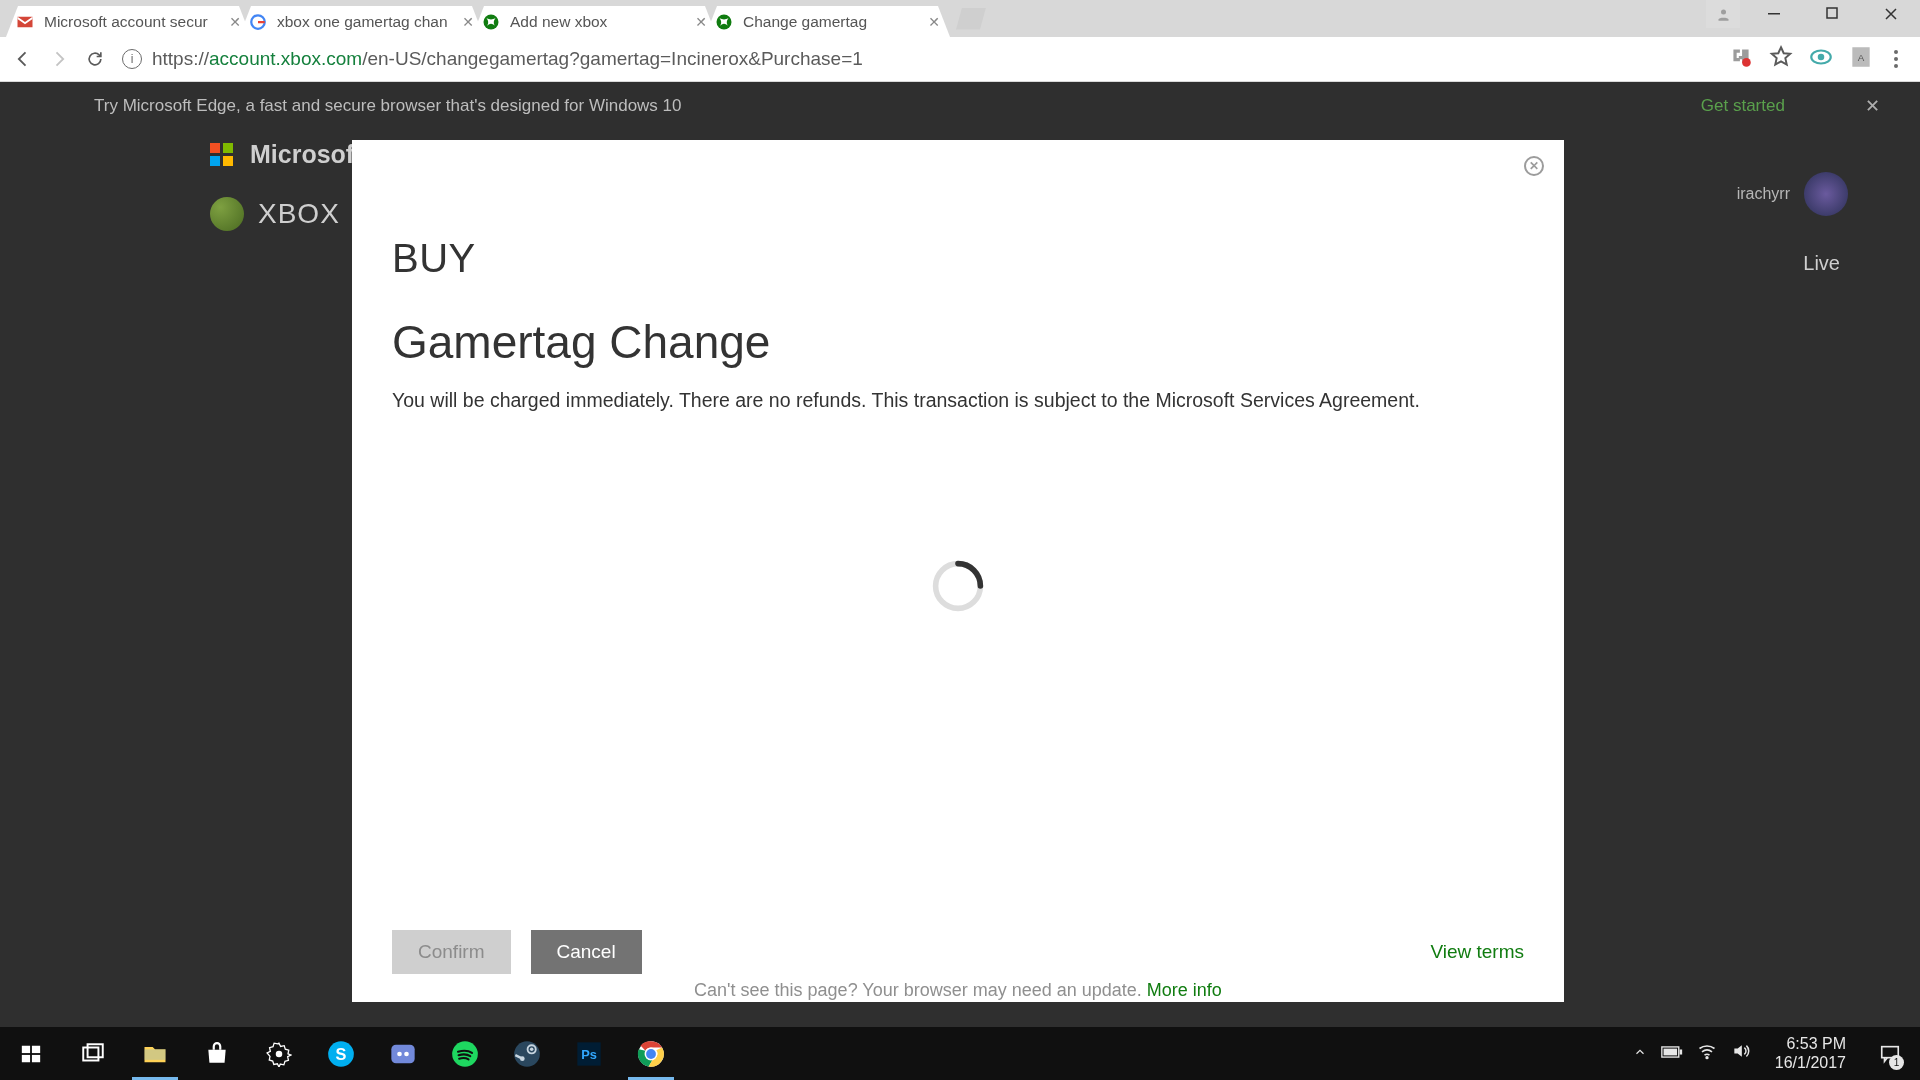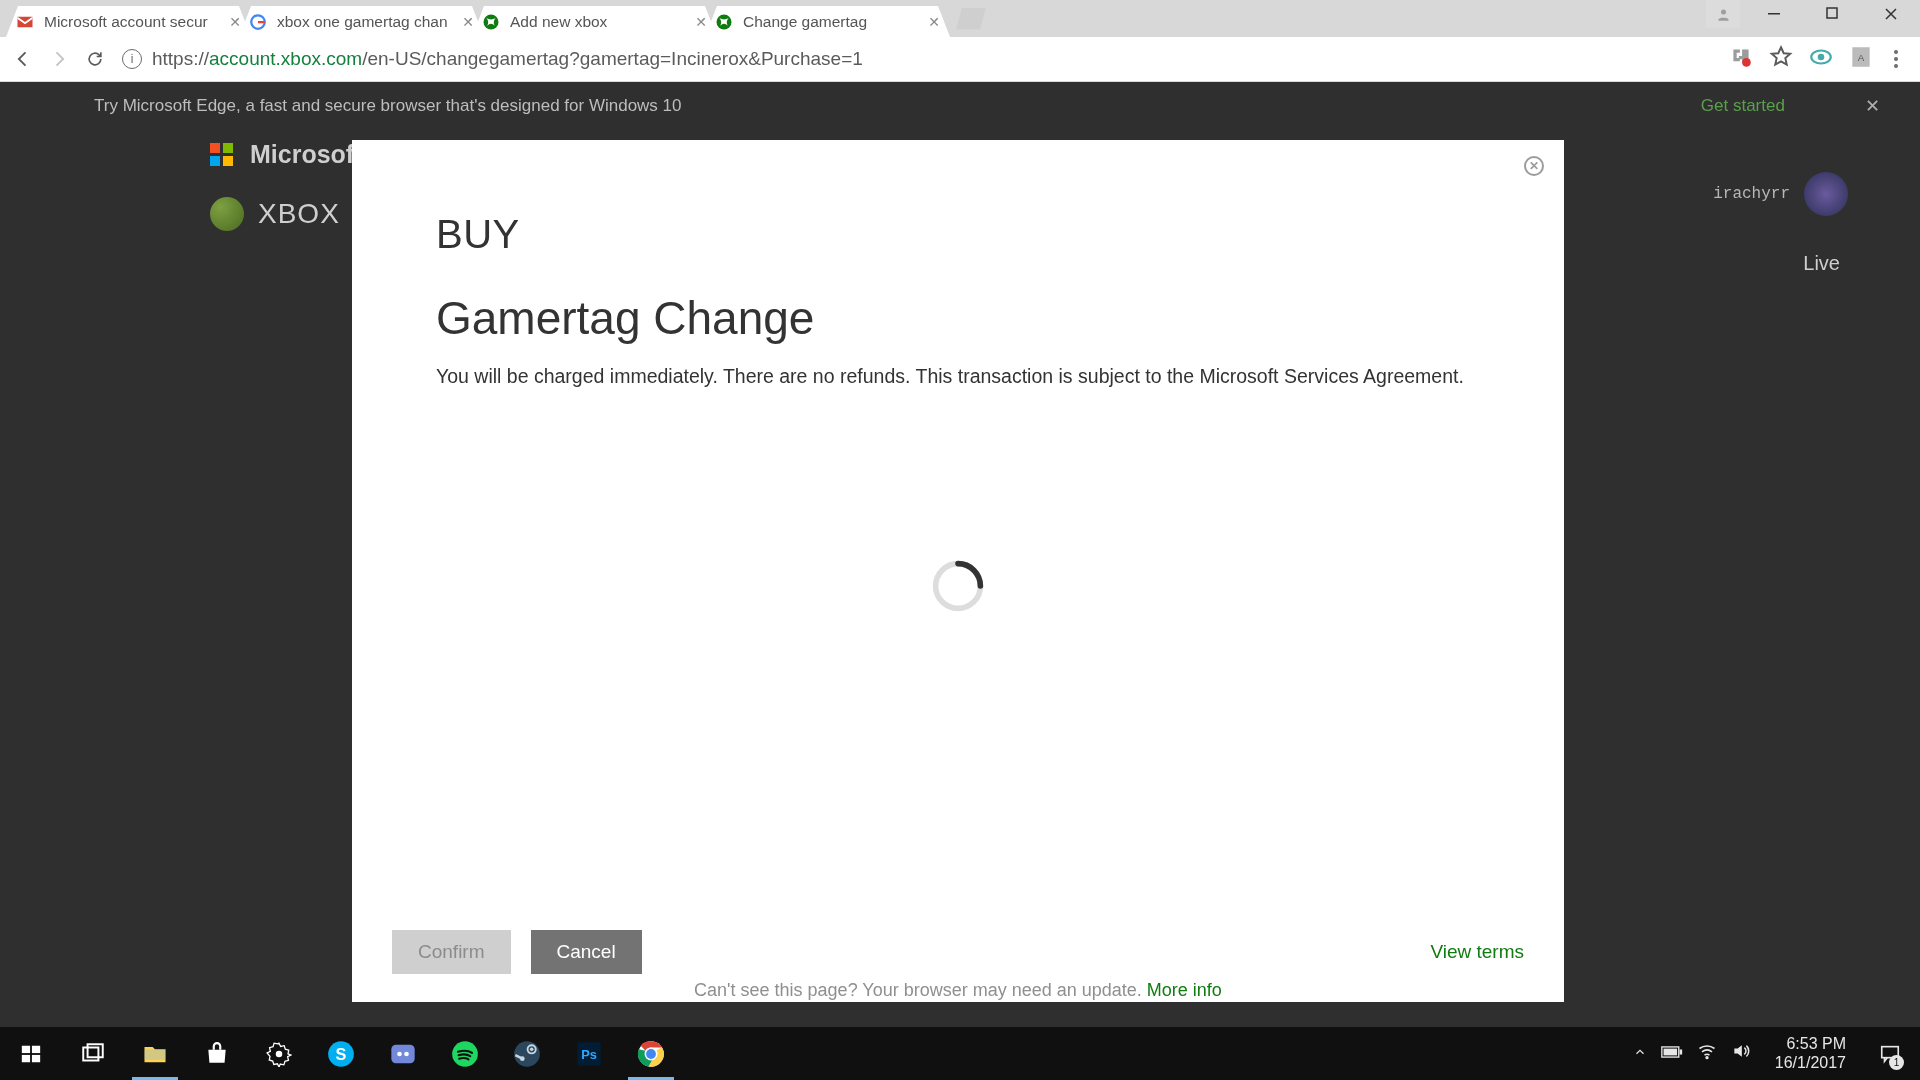--- a/index.html
+++ b/index.html
@@ -81,39 +81,39 @@
     padding: 10px 0 0 210px;
     display:flex; align-items:center; gap:16px;
   }
   .ms-logo { display:flex; gap:3px; flex-wrap:wrap; width:24px; height:24px;}
   .ms-logo span{width:10px;height:10px;}
   .ms1{background:#f25022}.ms2{background:#7fba00}.ms3{background:#00a4ef}.ms4{background:#ffb900}
   .ms-word { font-size:25px; color:#cfcfcf; font-weight:600;}
   .xbox-row { padding: 28px 0 0 210px; display:flex; align-items:center; gap:14px;}
   .xbox-logo { width:34px;height:34px;border-radius:50%;background:radial-gradient(circle at 30% 30%, #7ea041, #4a6a21);}
   .xbox-word { font-size:28px; letter-spacing:1px; color:#cfcfcf; font-weight:300;}
-  .top-user { position:absolute; top:90px; right:72px; display:flex; align-items:center; gap:14px; color:#b7b7b7; font-size:16px;font-family:Liberation Mono, monospace;}
+  .top-user { position:absolute; top:90px; right:72px; display:flex; align-items:center; gap:14px; color:#b7b7b7; font-size:16px;}
   .avatar { width:44px;height:44px;border-radius:50%; background: radial-gradient(circle, #6a5a9e, #2a2f55);}
   .livetxt { position:absolute; top:170px; right:80px; color:#cfcfcf; font-size:20px;}
 
   
   .modal {
     position:absolute;
     left: 352px;
     top: 58px;
     width: 1212px;
     height: 862px;
     background:#fff;
   }
   .modal .closebtn {
     position:absolute; top:16px; right:20px;
     width:20px;height:20px;border:2px solid #9c9c9c;border-radius:50%;
     display:flex;align-items:center;justify-content:center;color:#9c9c9c;font-size:12px;font-weight:bold;
   }
-  .modal-inner { padding: 72px 40px 0 40px; margin-left: 44px; }
+  .modal-inner { padding: 96px 40px 0 40px; }
   .modal h1 { font-size:40px; font-weight:300; color:#333; letter-spacing:0.5px; }
   .modal h2 { font-size:46px; font-weight:300; color:#333; margin-top: 34px; }
   .price { font-size:20px; font-weight:700; color:#333; margin-top: 46px; }
   .desc  { font-size:19.5px; color:#333; margin-top: 18px; line-height:1.35; }
 
   .spinner {
     position:absolute; top:418px; left:50%; transform:translateX(-50%);
     width:56px;height:56px;
   }
   .spinner svg { width:56px;height:56px; }

